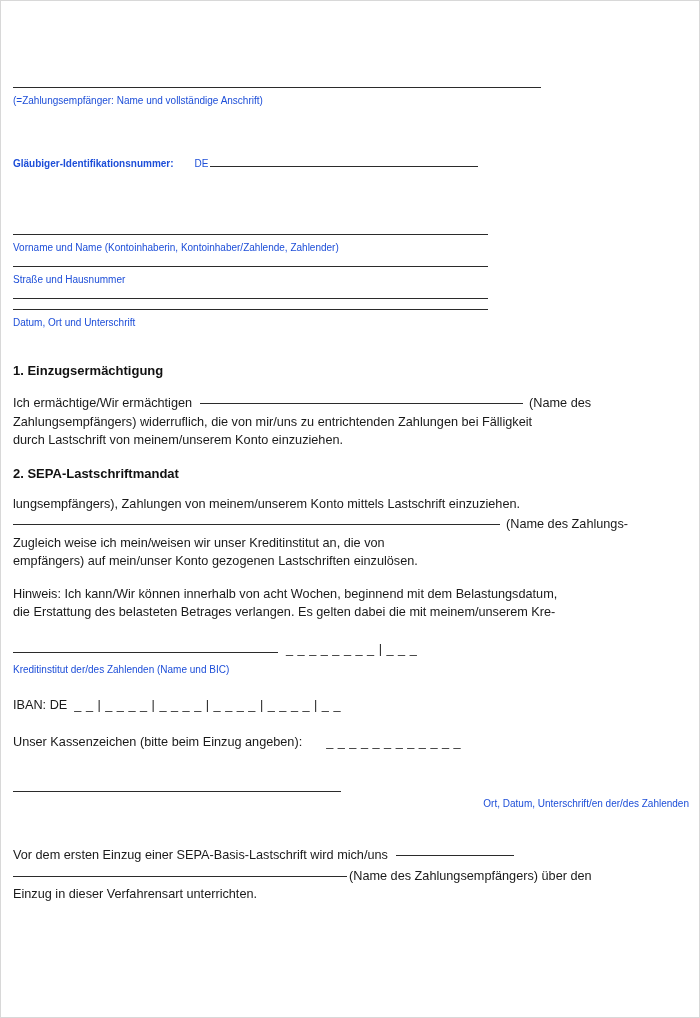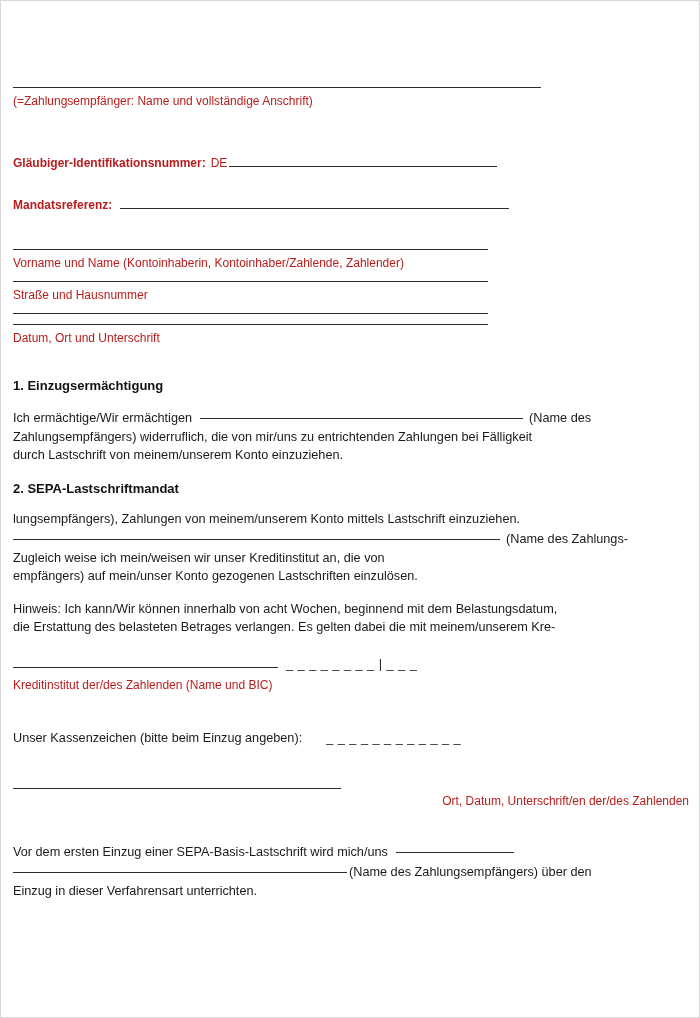--- a/index.html
+++ b/index.html
@@ -26,23 +26,23 @@
     position: absolute;
     left: 12px;
     top: 0;
     width: 676px;
   }
   .line-rule {
     border-bottom: 1px solid #2b2b2b;
     height: 0;
   }
   .cap {
-    font-size: 12px;
+    font-size: 10px;
     line-height: 16px;
-    color: #b91c1c;
+    color: #1d4ed8;
   }
   .bold {
     font-weight: bold;
   }
   .para {
     font-size: 12.7px;
     line-height: 18.5px;
     color: #1a1a1a;
   }
   .heading {
@@ -71,30 +71,26 @@
     <div style="height:86px;"></div>
 
     <div class="line-rule" style="width:528px;"></div>
     <div class="cap" style="margin-top:5px;">(=Zahlungsempfänger: Name und vollständige Anschrift)</div>
 
     <div class="spacer-lg"></div>
     <div style="height:24px;"></div>
 
     <div class="row-flex">
       <span class="cap bold">Gläubiger-Identifikationsnummer:</span>
-      <span class="cap" style="margin-left:5px;">DE</span>
+      <span class="cap" style="margin-left:21px;">DE</span>
       <span class="inline-rule" style="width:268px; margin-left:2px;"></span>
     </div>
 
     <div style="height:26px;"></div>
 
-    <div class="row-flex">
-      <span class="cap bold">Mandatsreferenz:</span>
-      <span class="inline-rule" style="width:389px; margin-left:8px;"></span>
-    </div>
 
     <div style="height:36px;"></div>
 
     <div class="line-rule" style="width:475px;"></div>
     <div class="cap" style="margin-top:5px;">Vorname und Name (Kontoinhaberin, Kontoinhaber/Zahlende, Zahlender)</div>
 
     <div style="height:10px;"></div>
     <div class="line-rule" style="width:475px;"></div>
     <div class="cap" style="margin-top:5px;">Straße und Hausnummer</div>
 
@@ -134,20 +130,24 @@
     <div style="height:18px;"></div>
 
     <div class="row-flex">
       <span class="inline-rule" style="width:265px;"></span>
       <span class="para mono-dash" style="margin-left:8px;">_ _ _ _ _ _ _ _ | _ _ _</span>
     </div>
     <div class="cap" style="margin-top:4px;">Kreditinstitut der/des Zahlenden (Name und BIC)</div>
 
     <div style="height:18px;"></div>
 
+    <div class="row-flex">
+      <span class="para">IBAN: DE</span>
+      <span class="para mono-dash" style="margin-left:7px;">_ _ | _ _ _ _ | _ _ _ _ | _ _ _ _ | _ _ _ _ | _ _</span>
+    </div>
 
     <div style="height:18px;"></div>
 
     <div class="row-flex">
       <span class="para">Unser Kassenzeichen (bitte beim Einzug angeben):</span>
       <span class="para mono-dash" style="margin-left:24px;">_ _ _ _ _ _ _ _ _ _ _ _</span>
     </div>
 
     <div style="height:40px;"></div>
 

